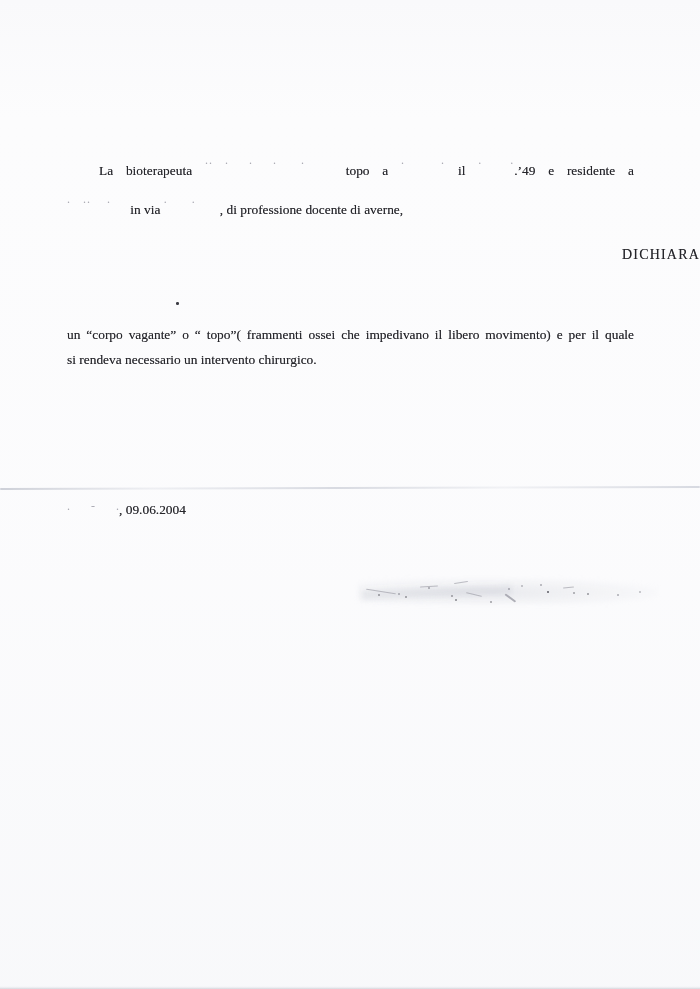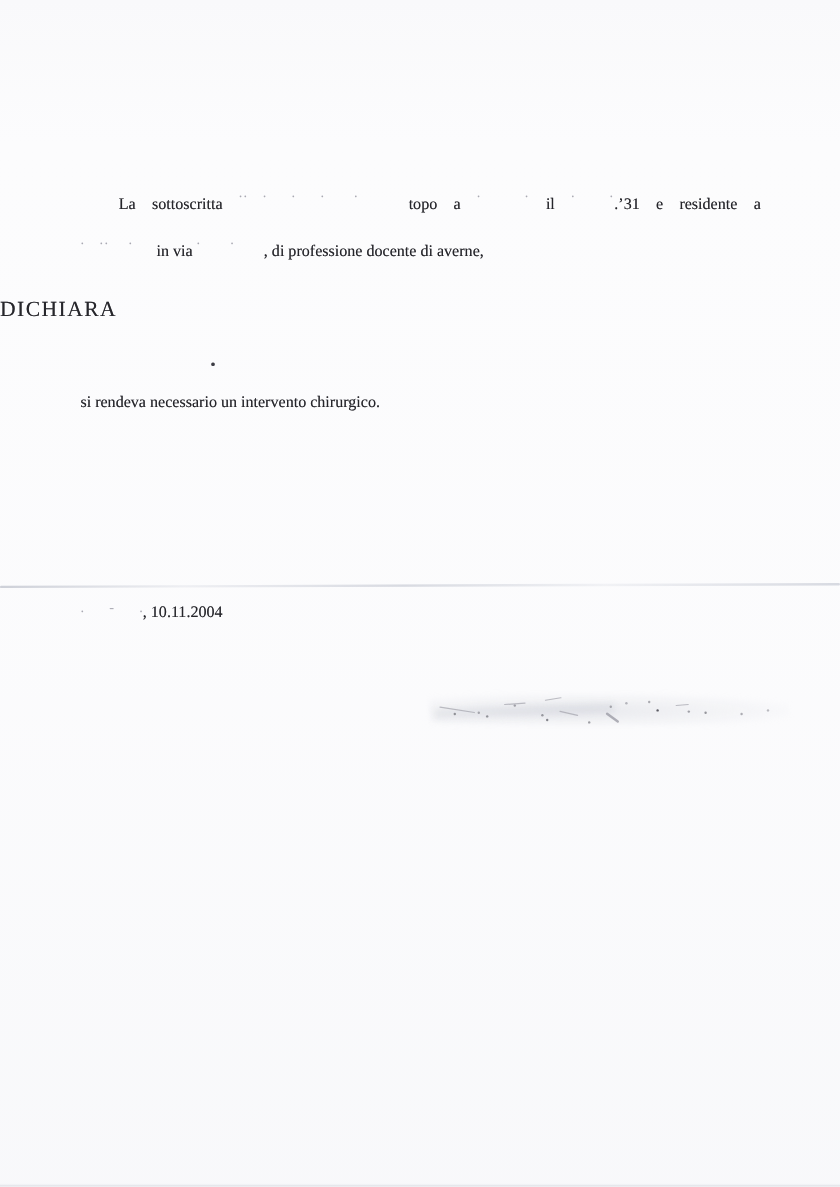--- a/index.html
+++ b/index.html
@@ -45,22 +45,22 @@
   .intro {
     position: absolute;
     left: 67px; top: 146px; width: 567px;
     line-height: 28.5px;
   }
   .intro .indent { display: inline-block; width: 32px; }
 
   .heading {
     position: absolute;
     left: 0; right: 0; top: 247px;
-    text-align: left;
-    font-size: 18px;
+    text-align: right;
+    font-size: 14px;
     letter-spacing: 1.2px;
   }
 
   .stray-dot {
     position: absolute;
     left: 176px; top: 302px;
     width: 2.5px; height: 2.5px;
     background: #3c3c44;
     border-radius: 50%;
   }
@@ -144,35 +144,36 @@
     left: 0; bottom: 0; width: 700px; height: 3px;
     background: linear-gradient(0deg, rgba(186,188,197,0.55), rgba(220,222,229,0.25) 60%, rgba(255,255,255,0));
   }
 </style>
 </head>
 <body>
 
 <div class="page">
 
   <div class="intro">
-    <div class="line just"><span class="indent"></span><span class="ink">La  sottoscritta</span> <span class="redact w130">..   .     .     .      .        --  .   ..... ,</span><span class="ink"> topo  a</span> <span class="redact w45">.      .</span> <span class="ink">il</span> <span class="redact w38">.     .</span><span class="ink">.’31 e residente a</span></div>
+    <div class="line just"><span class="indent"></span><span class="ink">La  bioterapeuta</span> <span class="redact w130">..   .     .     .      .        --  .   ..... ,</span><span class="ink"> topo  a</span> <span class="redact w45">.      .</span> <span class="ink">il</span> <span class="redact w38">.     .</span><span class="ink">.’49 e residente a</span></div>
     <div class="line"><span class="redact w62">.   ..    .    .   ..</span> <span class="ink">in via</span> <span class="redact w58">.      .       .</span><span class="ink">, di professione  docente di averne,</span></div>
   </div>
 
   <div class="heading ink">DICHIARA</div>
 
   <div class="stray-dot"></div>
 
   <div class="body-par">
+    <div class="line just ink">un “corpo vagante” o “ topo”( frammenti ossei che impedivano il libero movimento) e per il quale</div>
     <div class="line last ink">si rendeva necessario un intervento chirurgico.</div>
   </div>
 
   <div class="crease"></div>
 
-  <div class="dateline"><span class="redact w52">.     -     .     -</span><span class="ink">, 10.11.2004</span></div>
+  <div class="dateline"><span class="redact w52">.     -     .     -</span><span class="ink">, 09.06.2004</span></div>
 
   <div class="signature">
     <div class="sig-wash"></div>
     <div class="sig-wash2"></div>
     <div class="stroke s1"></div>
     <div class="stroke s2"></div>
     <div class="stroke s3"></div>
     <div class="stroke s4"></div>
     <div class="stroke s5"></div>
     <div class="stroke s6"></div>

